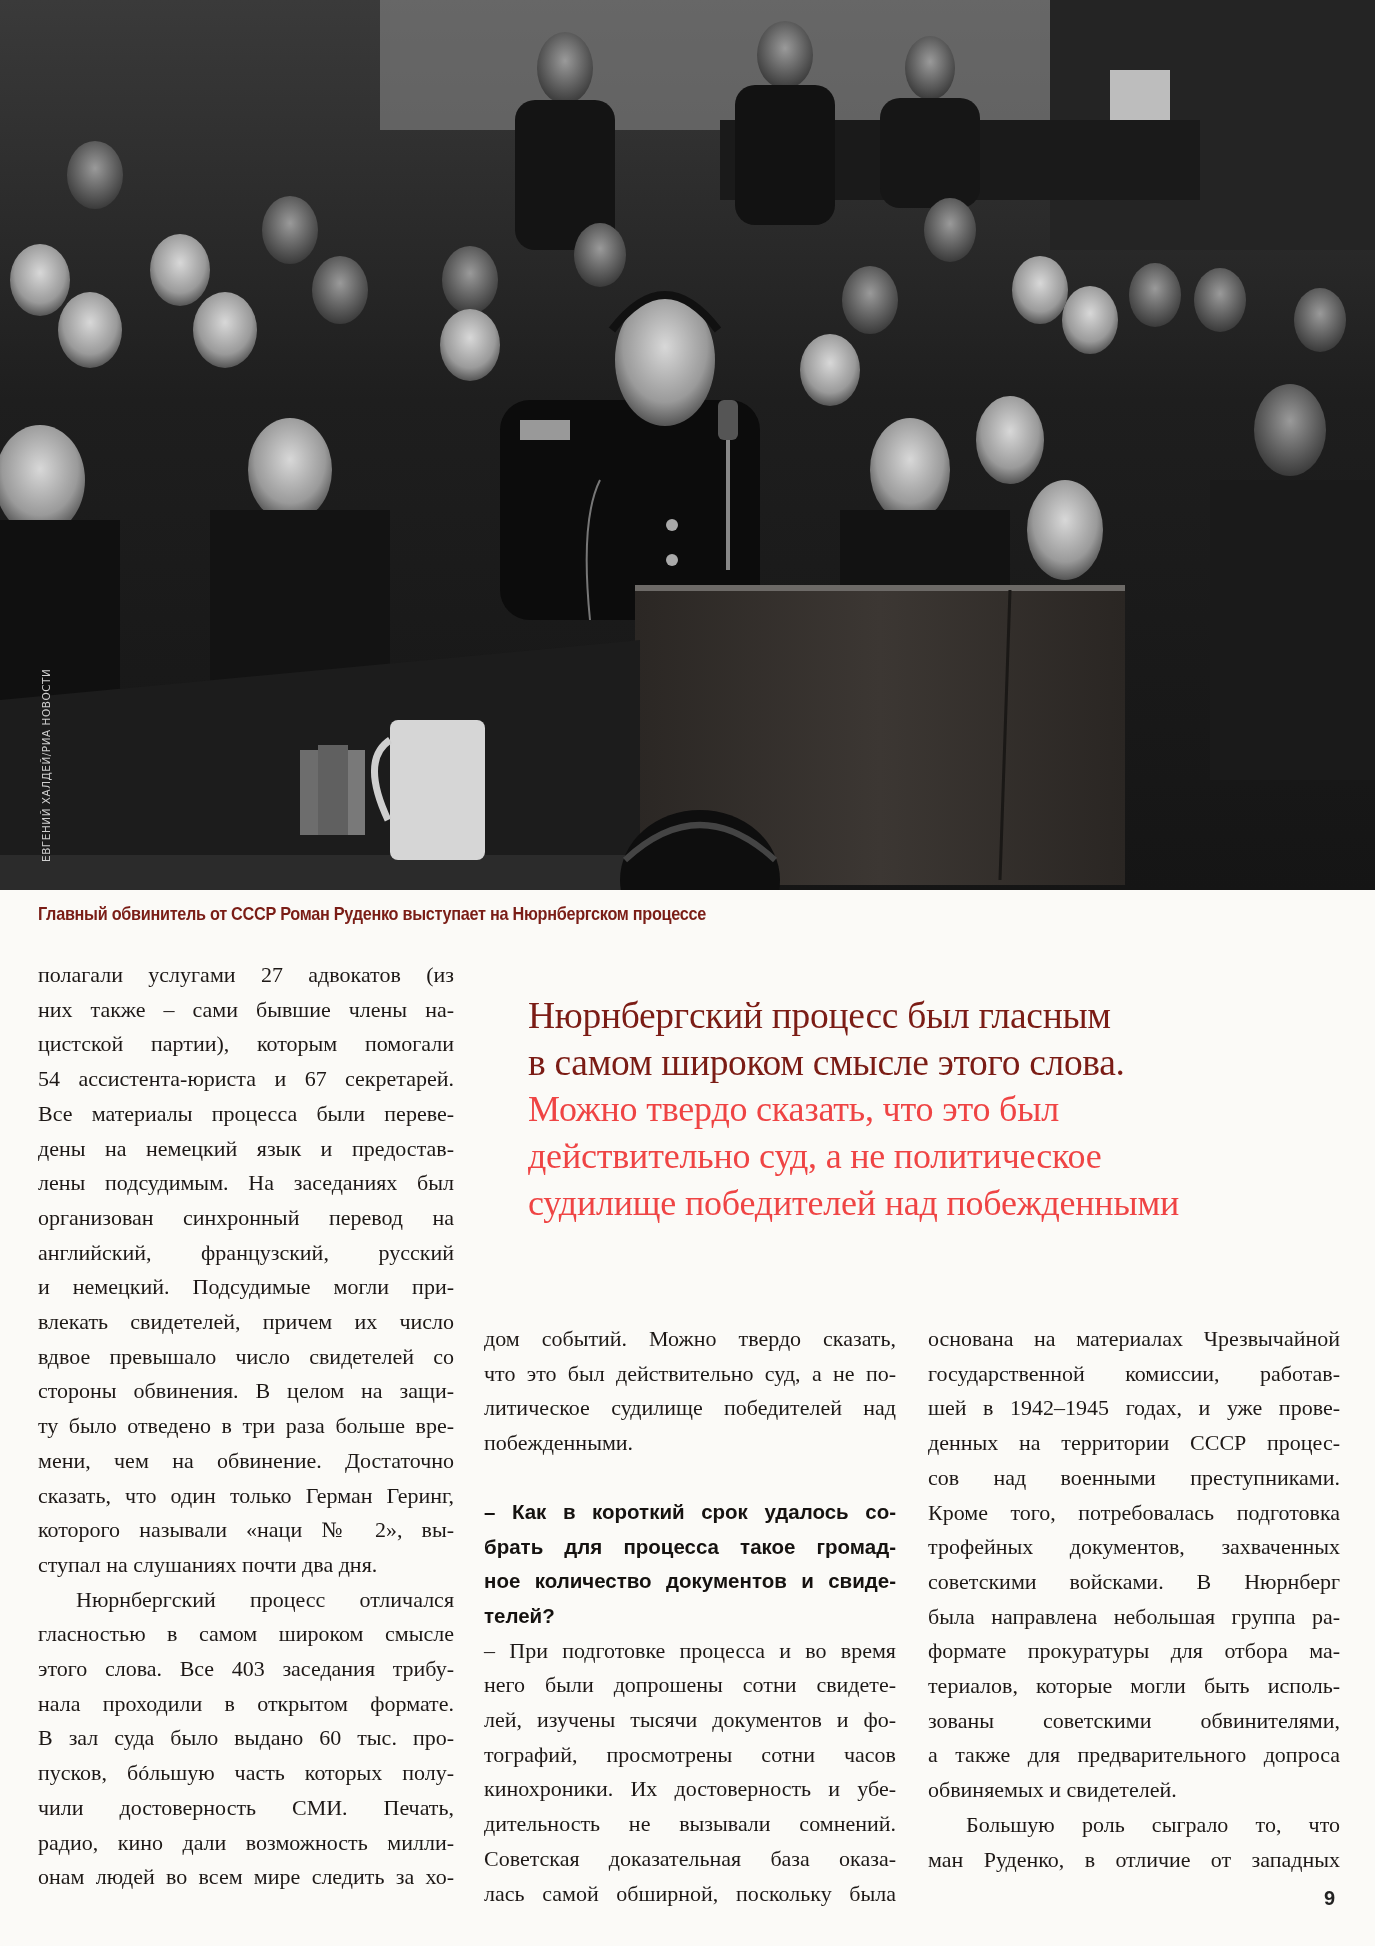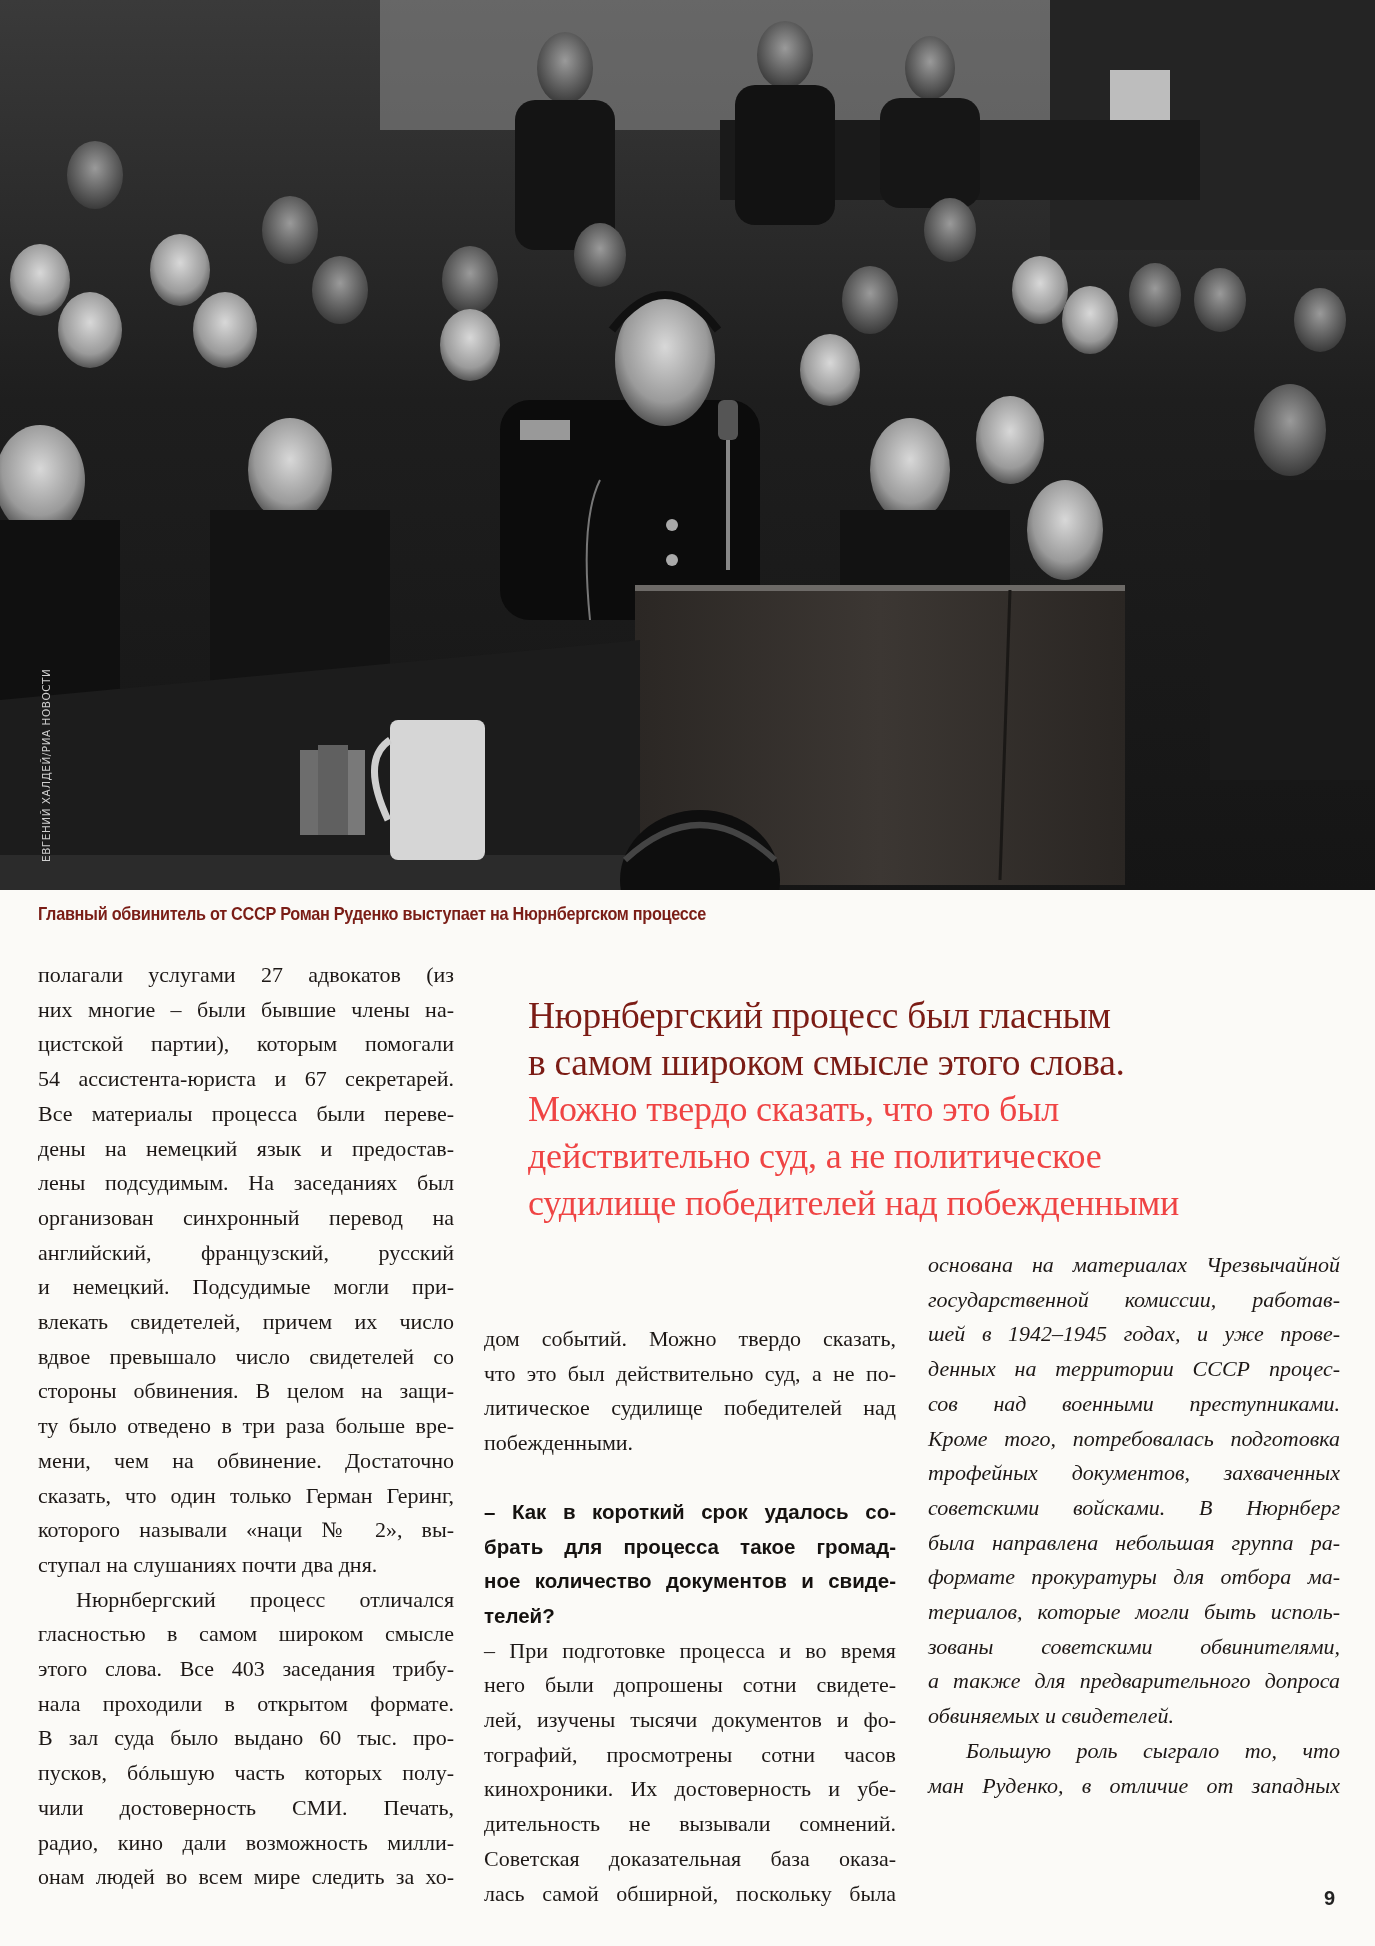--- a/index.html
+++ b/index.html
@@ -20,21 +20,21 @@
              transform:scaleX(0.88); transform-origin:0 0; white-space:nowrap; }
 
   
   .col { position:absolute; font-family:"Liberation Serif", serif; font-size:22px;
          line-height:34.7px; color:#1d1816; }
   .col .line { display:block; text-align:justify; text-align-last:justify; white-space:nowrap; }
   .col .line.last { text-align-last:left; }
   .col .indent { padding-left:38px; }
   .col1 { left:38px; top:958px; width:416px; }
   .col2 { left:484px; top:1322px; width:412px; }
-  .col3 { left:928px; top:1248px; width:412px;font-style:italic; }
+  .col3 { left:928px; top:1322px; width:412px; }
 
   .question { font-family:"Liberation Sans", sans-serif; font-weight:bold; font-size:20.5px;
               line-height:34.7px; color:#151210; }
   .gap { height:34px; }
 
   
   .pull { position:absolute; left:528px; top:992px; width:820px; font-family:"Liberation Serif", serif; }
   .pull .red { color:#7b1c15; font-weight:normal; font-size:37.5px; line-height:47px; letter-spacing:-0.3px; }
   .pull .black { color:#ef4444; font-size:36px; line-height:47px; letter-spacing:-0.2px;font-family:Liberation Serif, serif; }
   .pull span.ln { display:block; white-space:nowrap; }
@@ -155,21 +155,21 @@
     <path d="M625 860 Q700 790 775 860" stroke="#444" stroke-width="6" fill="none"></path>
   </svg>
   <div class="credit">ЕВГЕНИЙ ХАЛДЕЙ/РИА НОВОСТИ</div>
 </div>
 
 <div class="caption">Главный обвинитель от СССР Роман Руденко выступает на Нюрнбергском процессе</div>
 
 <div class="col col1">
   <div id="c1a">
       <span class="line">полагали услугами 27 адвокатов (из</span>
-      <span class="line">них многие – были бывшие члены на-</span>
+      <span class="line">них также – сами бывшие члены на-</span>
       <span class="line">цистской партии), которым помогали</span>
       <span class="line">54 ассистента-юриста и 67 секретарей.</span>
       <span class="line">Все материалы процесса были переве-</span>
       <span class="line">дены на немецкий язык и предостав-</span>
       <span class="line">лены подсудимым. На заседаниях был</span>
       <span class="line">организован синхронный перевод на</span>
       <span class="line">английский, французский, русский</span>
       <span class="line">и немецкий. Подсудимые могли при-</span>
       <span class="line">влекать свидетелей, причем их число</span>
       <span class="line">вдвое превышало число свидетелей со</span>

